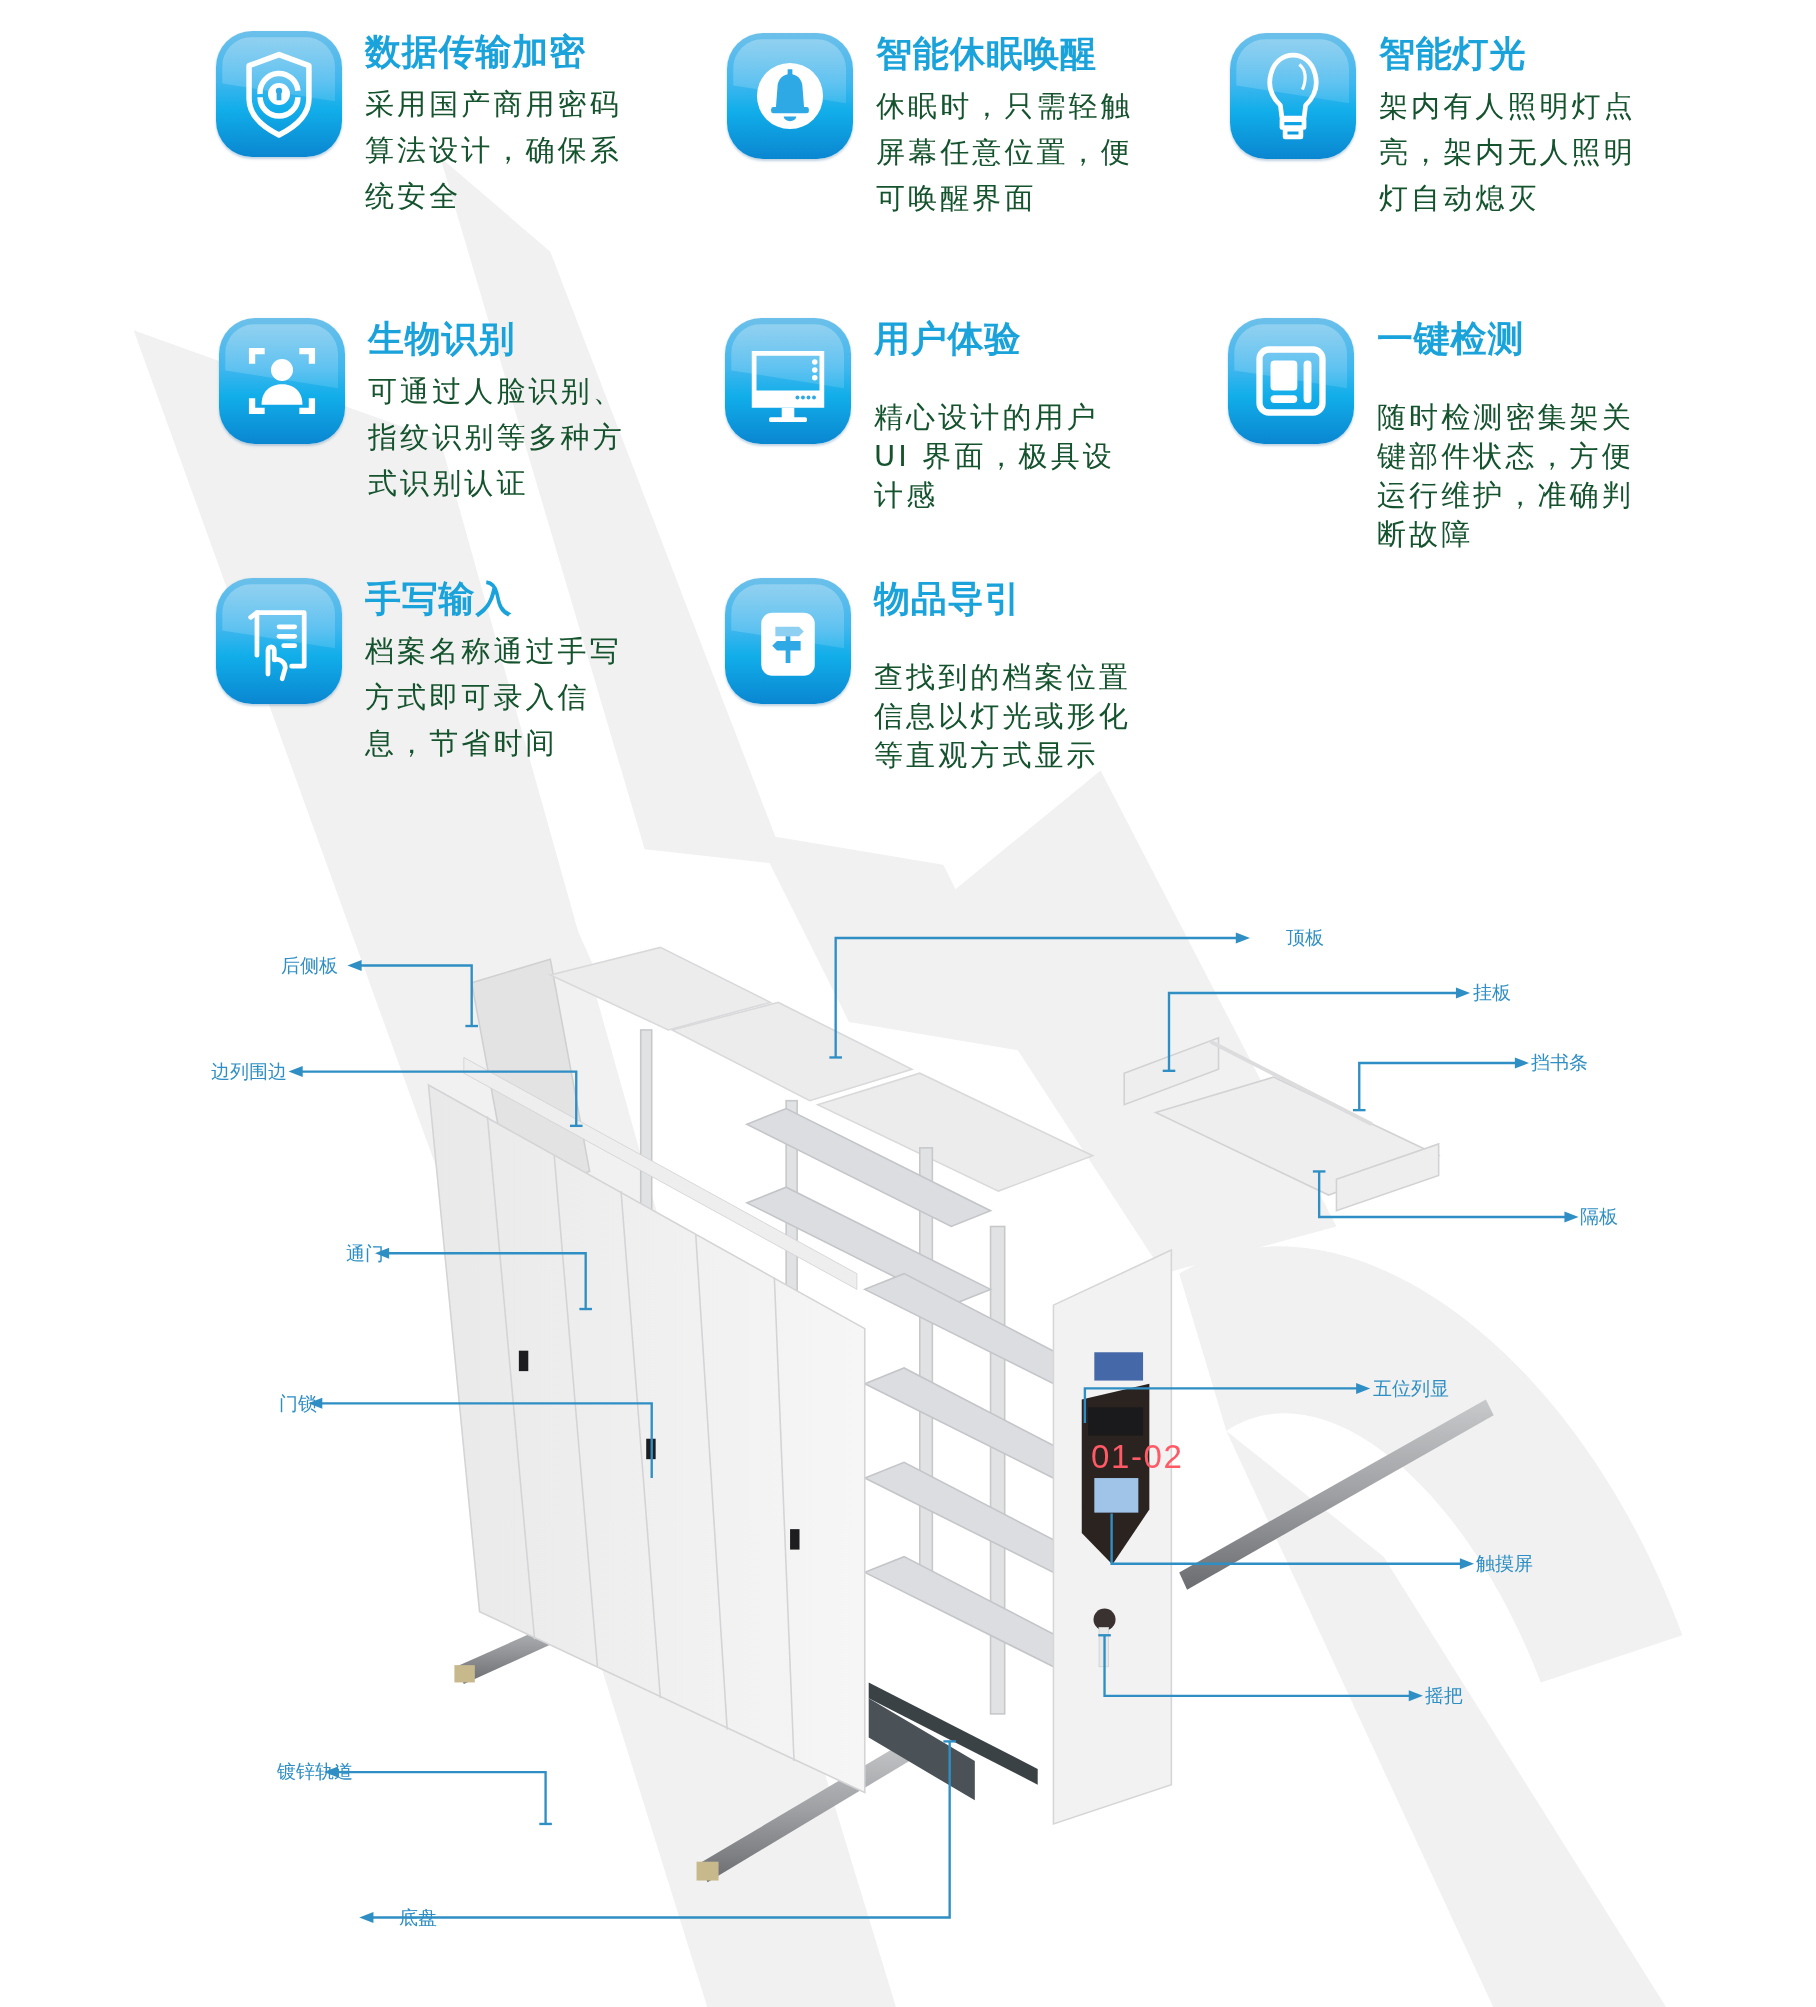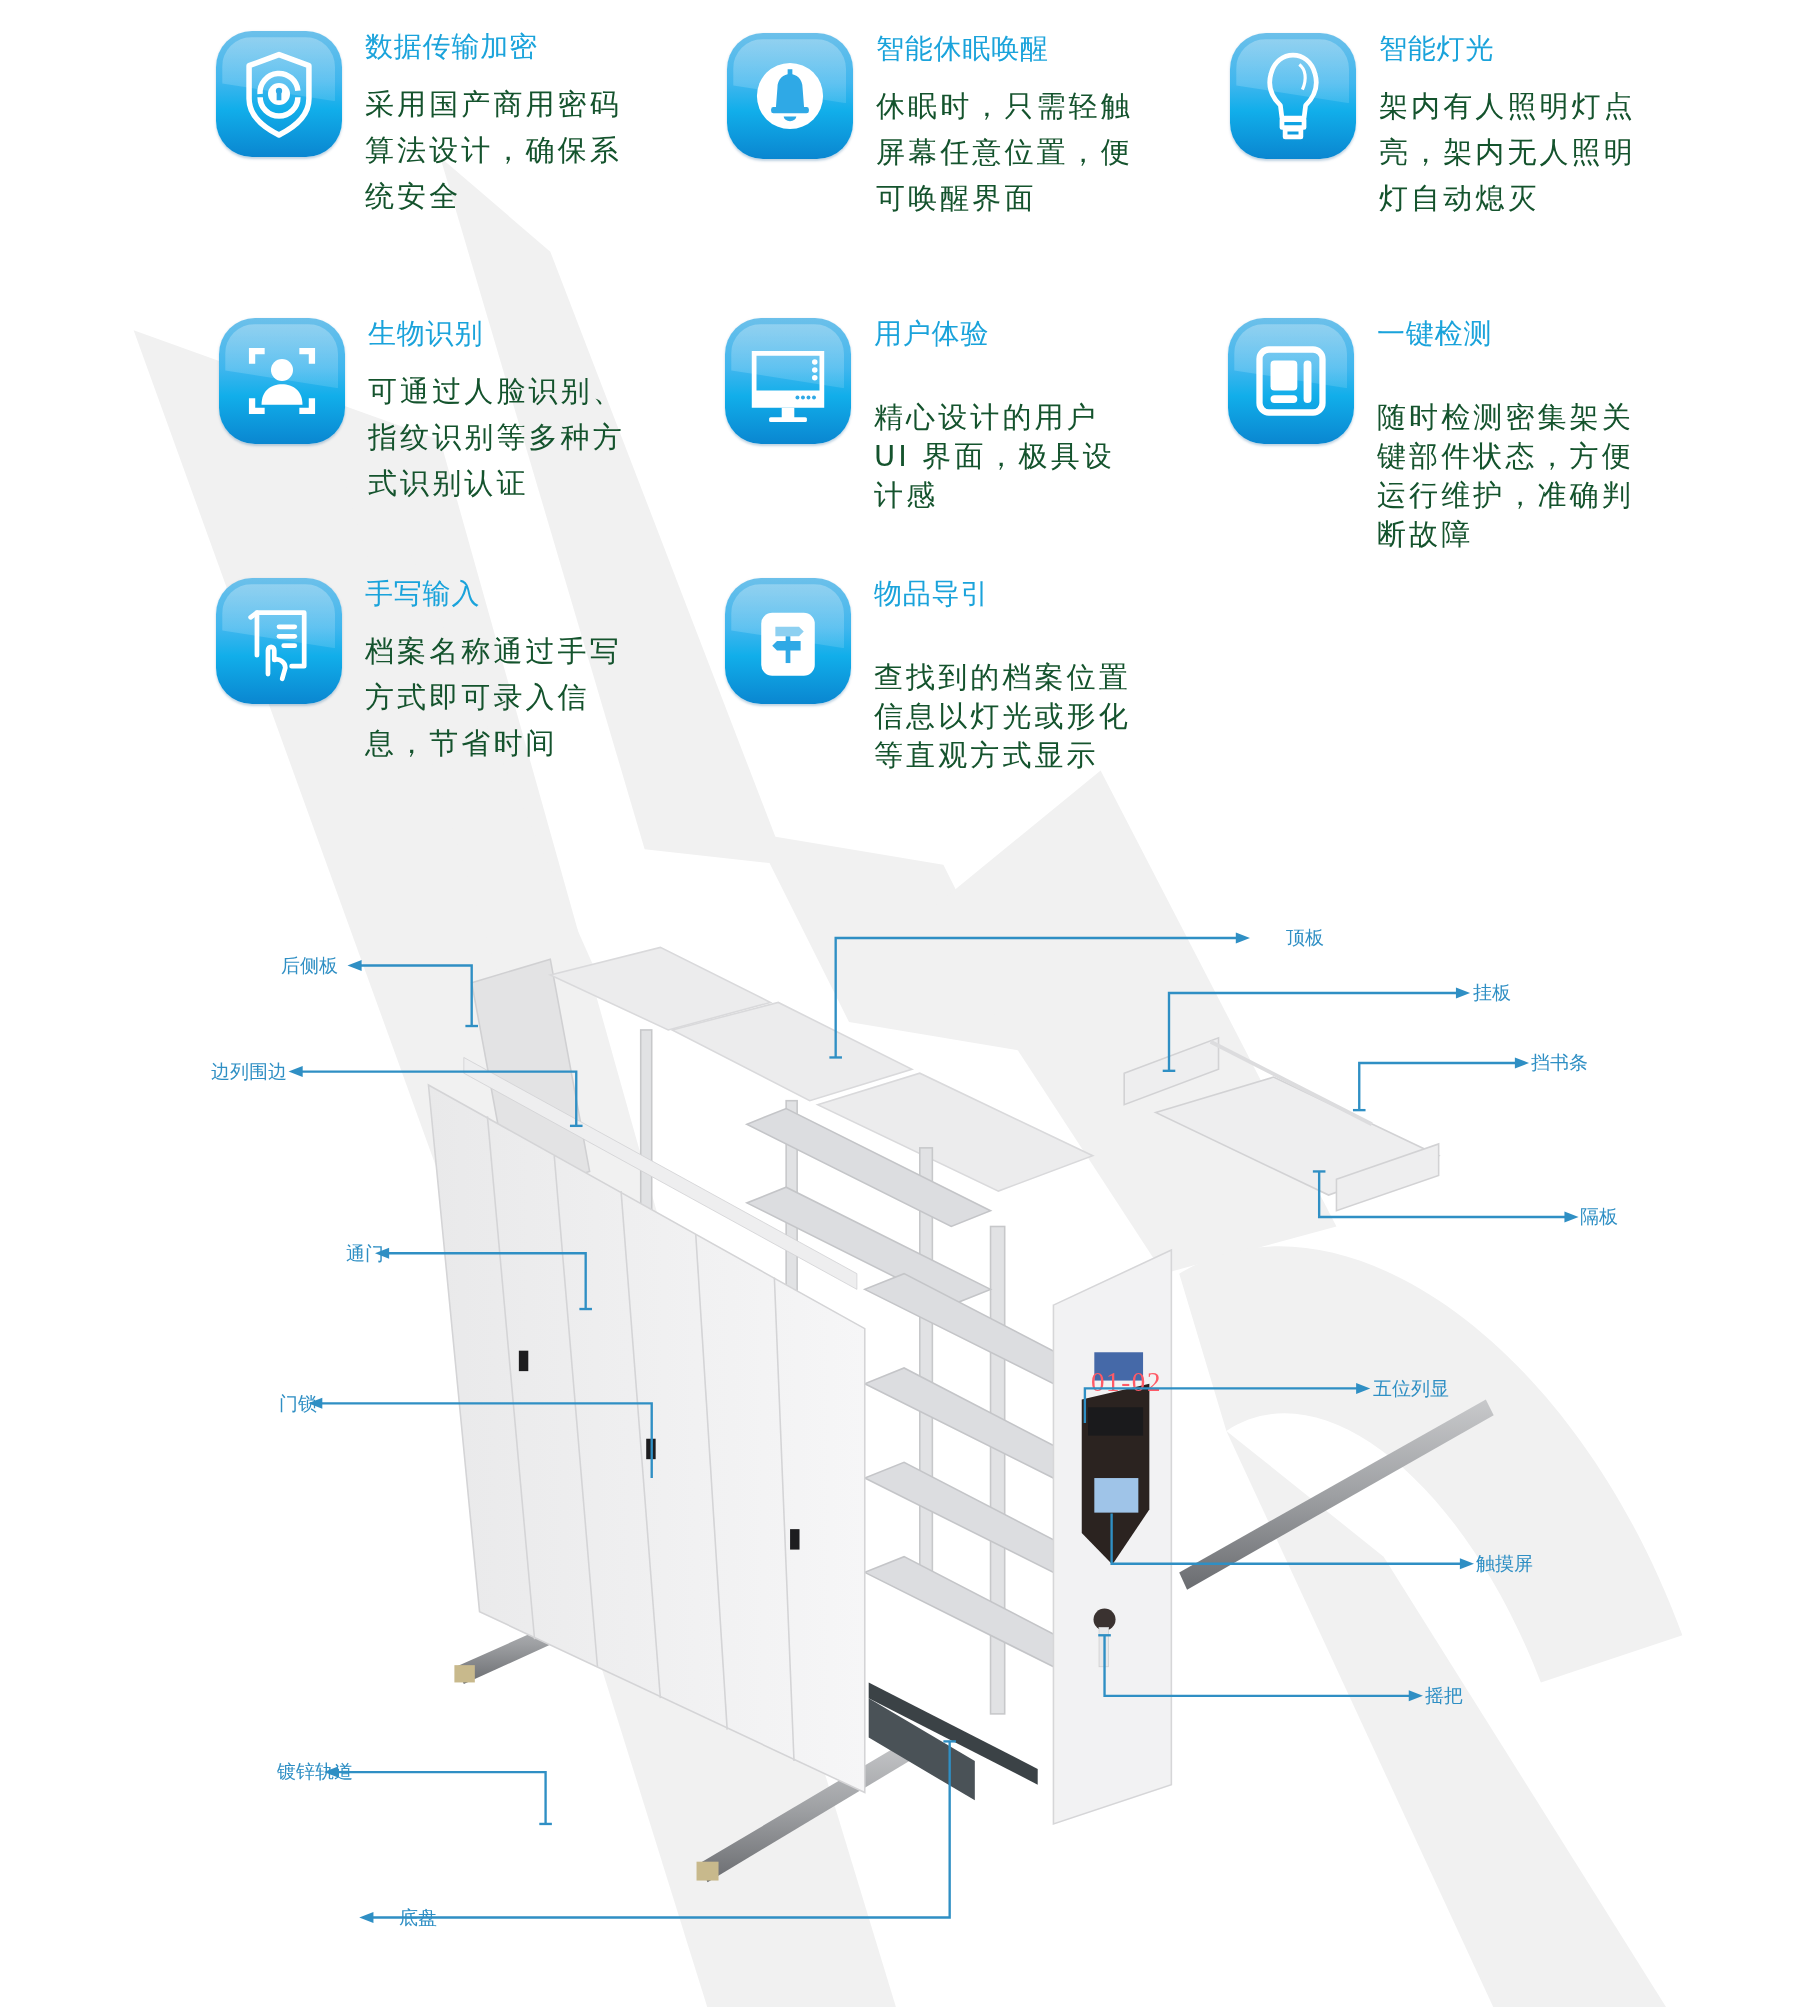--- a/index.html
+++ b/index.html
@@ -6,27 +6,27 @@
   body{width:1816px;height:2008px;position:relative;overflow:hidden;font-family:"DejaVu Sans","Liberation Sans",sans-serif;}
   .wm{position:absolute;left:0;top:0;width:1816px;height:2008px;pointer-events:none;}
   .feature{position:absolute;display:block;}
   .icon-tile{position:absolute;left:0;top:0;width:126px;height:126px;border-radius:36px;overflow:hidden;
     background:linear-gradient(180deg,#6cc0ea 0%,#3fb6ee 40%,#11aeea 62%,#0a86d0 100%);
     box-shadow:0 1.6px 2.4px rgba(0,80,140,0.25);}
   .icon-tile .gloss{position:absolute;left:6.3px;top:6.3px;width:113px;height:64px;border-radius:30px 30px 0 0;
     background:linear-gradient(180deg,rgba(255,255,255,0.28),rgba(255,255,255,0.12));
     clip-path:polygon(0 0,100% 0,100% 100%,0 72%);}
   .icon-tile svg{position:absolute;left:0;top:0;width:126px;height:126px;}
-  .f-title{position:absolute;left:149px;top:-3.1px;font-size:28px;color:#1aa3db;white-space:nowrap;letter-spacing:0.8px;font-weight:400;text-align:right;}
+  .f-title{position:absolute;left:149px;top:-3.1px;font-size:36px;color:#1aa3db;white-space:nowrap;letter-spacing:0.8px;font-weight:700;text-align:right;}
   .f-body{position:absolute;left:149px;top:50px;width:259px;font-size:29px;line-height:46px;color:#14532d;letter-spacing:3.1px;}
   .f-body.tight{line-height:39px;margin-top:30px;}
   .callout-label{position:absolute;font-size:19px;color:#2f8fc4;white-space:nowrap;}
   .lines{position:absolute;left:0;top:0;width:1816px;height:2008px;pointer-events:none;}
   .diagram{position:absolute;left:0;top:0;width:1816px;height:2008px;}
-  .display-digits{position:absolute;left:1091px;top:1367px;font-family:Liberation Serif, serif;font-size:27px;color:#ff5a66;letter-spacing:1.6px;}
+  .display-digits{position:absolute;left:1091px;top:1438px;font-family:Liberation Sans, sans-serif;font-size:33px;color:#ff5a66;letter-spacing:1.6px;}
 </style>
 </head>
 <body>
 
 <svg class="wm" viewBox="0 0 2310 2554">
   <g fill="#f1f1f1">
     <polygon points="560,200 700,320 1000,1100 820,1080"></polygon>
     <polygon points="170,420 560,560 880,1700 640,1720"></polygon>
     <polygon points="640,1720 880,1700 1140,2554 900,2554"></polygon>
     <polygon points="960,1060 1200,1100 1320,1340 1080,1300"></polygon>

